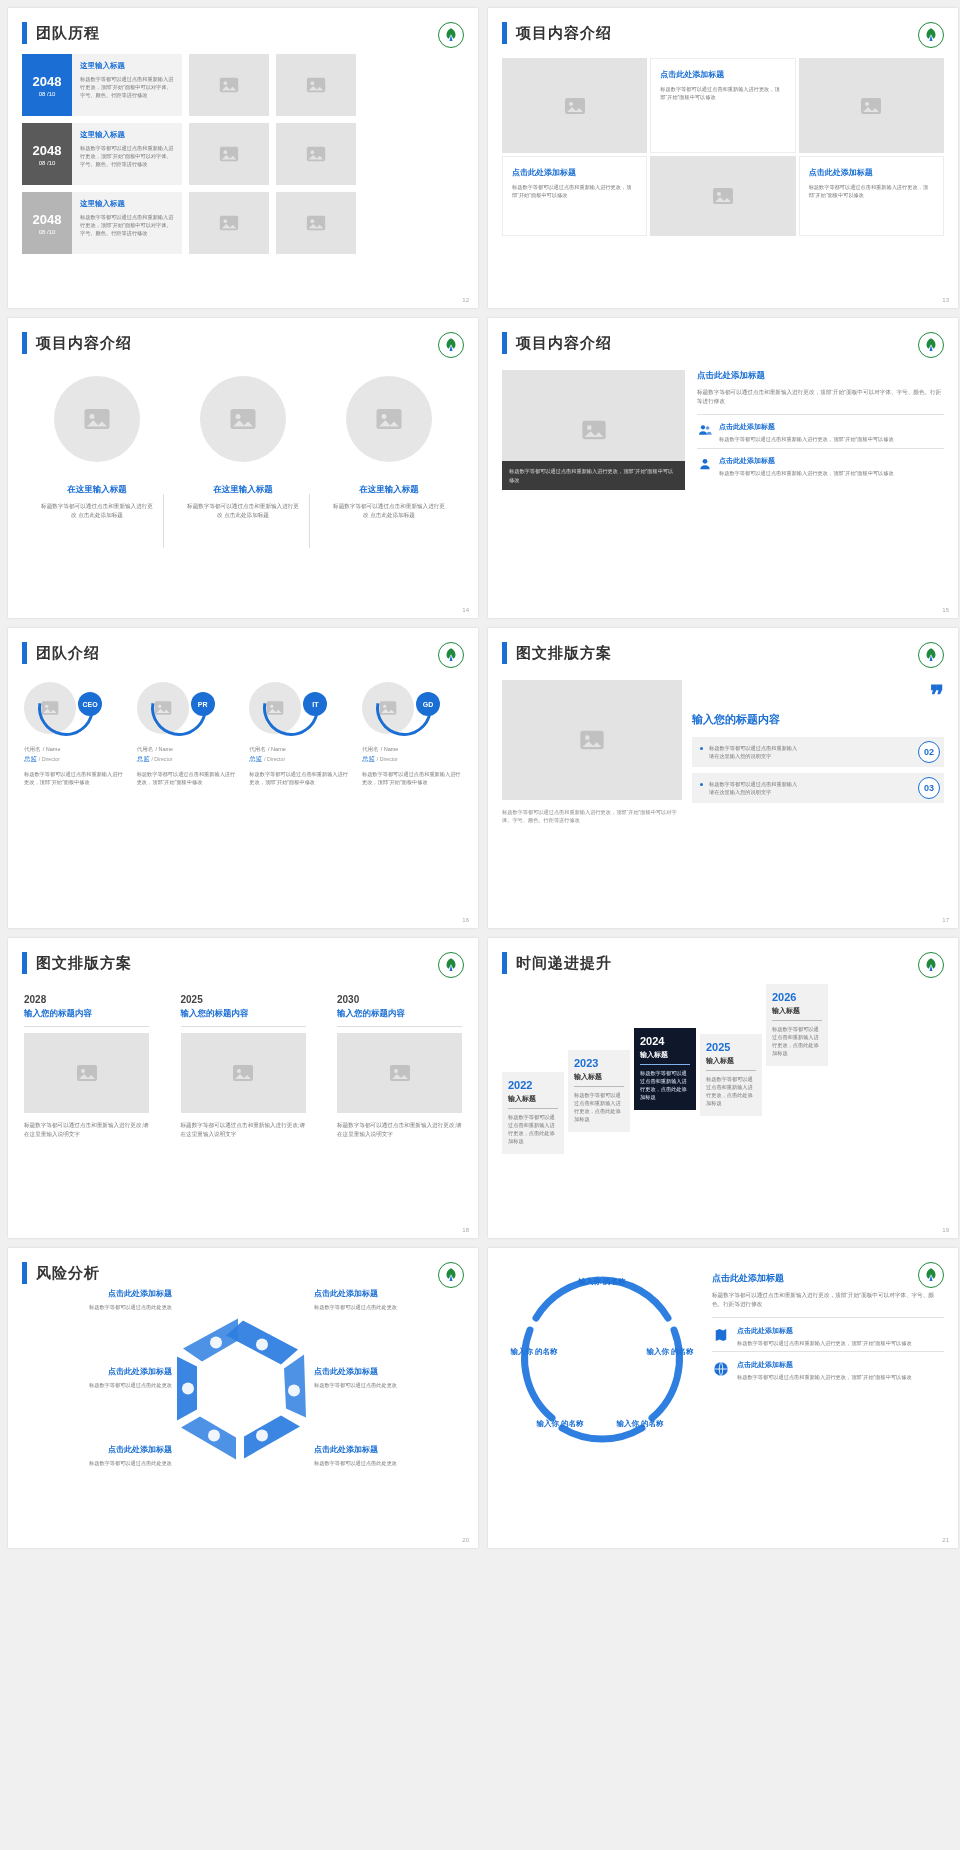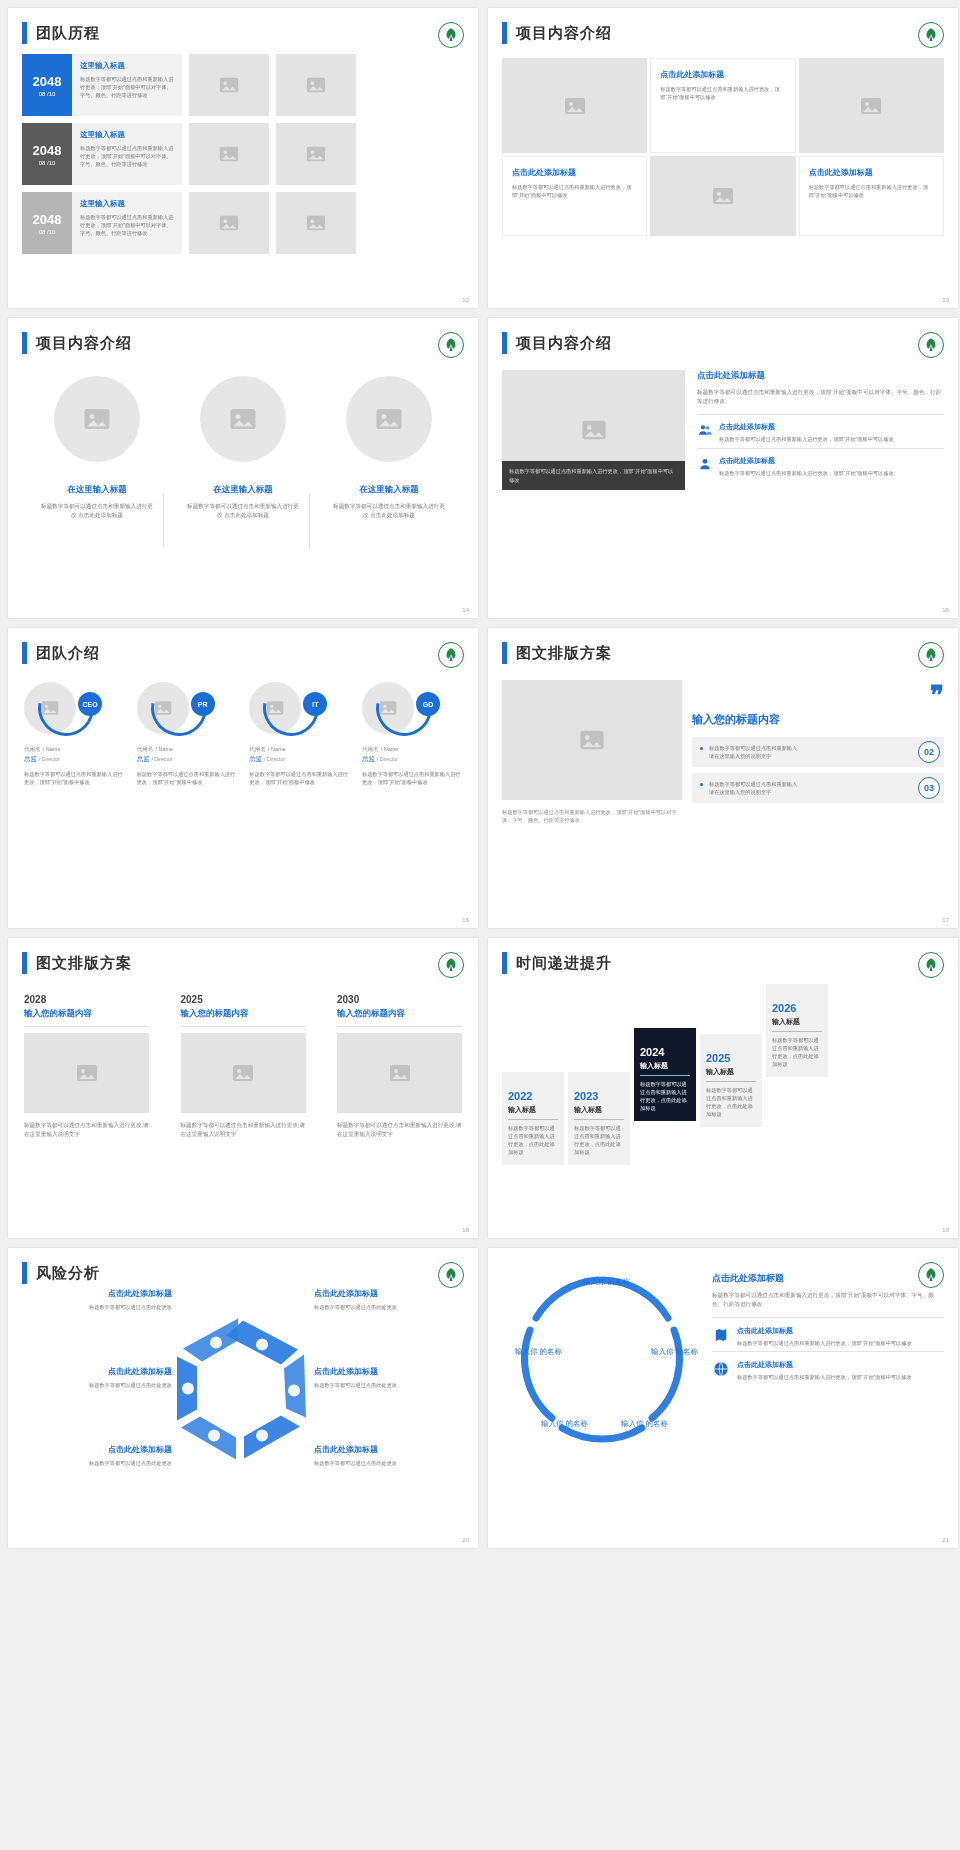--- a/index.html
+++ b/index.html
@@ -116,38 +116,38 @@
   .s18-wrap { display:flex; justify-content:space-between; padding:20px 16px 0 16px; }
   .s18-col { width:125px; }
   .s18-yr { font-size:10px; font-weight:bold; color:#444; }
   .s18-t { font-size:8.5px; font-weight:bold; color:#1b6fd4; margin:3px 0 6px 0; padding-bottom:6px; border-bottom:1px solid #ddd; }
   .s18-img { height:80px; margin-bottom:8px; }
 
   
   .s19-top { padding:14px 16px 0 16px; }
   .s19-top h4 { font-size:8px; font-weight:bold; color:#1b6fd4; margin-bottom:5px; }
   .s19-steps { display:flex; align-items:flex-end; gap:4px; padding:10px 12px 0 14px; }
-  .s19-step { width:62px; background:#f1f1f1; padding:18px 6px 9px 6px; }
+  .s19-step { width:62px; background:#f1f1f1; padding:7px 6px 9px 6px; }
   .s19-step .yy { font-size:11px; font-weight:bold; color:#1b6fd4; margin-bottom:3px; }
   .s19-step .hh { font-size:7px; font-weight:bold; color:#333; padding-bottom:4px; border-bottom:1px solid #bbb; margin-bottom:4px; }
   .s19-step.active { background:#0f172a; }
   .s19-step.active .yy, .s19-step.active .hh { color:#fff; border-color:#7fb2ec; }
   .s19-step.active .tiny { color:#e4eefb; }
 
   
   .s20-wrap { position:relative; height:215px; }
   .s20-item { position:absolute; width:150px; }
   .s20-item h4 { font-size:8px; font-weight:bold; color:#1b6fd4; margin-bottom:4px; }
   .s20-center { position:absolute; left:50%; top:50%; transform:translate(-50%,-50%); }
 
   
   .s21-wrap { display:flex; padding:10px 14px 0 14px; gap:10px; }
   .s21-left { width:200px; position:relative; height:200px; }
   .s21-hub { position:absolute; left:50%; top:50%; transform:translate(-50%,-50%); width:92px; height:92px; border-radius:50%; background:#f3f3f3; display:flex; align-items:center; justify-content:center; text-align:center; font-size:9px; font-weight:bold; color:#333; line-height:1.5; }
-  .s21-node { position:absolute; width:56px; text-align:right; font-size:7.5px; font-weight:normal; color:#1b6fd4; line-height:1.5; }
+  .s21-node { position:absolute; width:56px; text-align:center; font-size:7.5px; font-weight:bold; color:#1b6fd4; line-height:1.5; }
   .s21-right { flex:1; padding-top:14px; }
   .s21-right h4 { font-size:9px; color:#1b6fd4; font-weight:bold; margin-bottom:6px; }
   .s21-item { display:flex; gap:7px; border-top:1px solid #e2e2e2; padding:8px 0 4px 0; }
   .s21-item h5 { font-size:7px; color:#1b6fd4; font-weight:bold; margin-bottom:3px; }
 </style>
 </head>
 <body>
 
 <div class="grid">
 
@@ -593,21 +593,21 @@
           <path d="M12 3c-4 2-6 5-6 9 0 2 1 4 3 5l3-6 3 6c2-1 3-3 3-5 0-4-2-7-6-9z" fill="#1f8a3b"></path>
           <path d="M12 12l-2 8h4l-2-8z" fill="#1b6fd4"></path>
         </svg>
     </div>
     <div class="s19-steps">
       <div class="s19-step" style="margin-bottom:0">
         <div class="yy">2022</div>
         <div class="hh">输入标题</div>
         <div class="tiny">标题数字等都可以通过点击和重新输入进行更改，点击此处添加标题</div>
       </div>
-      <div class="s19-step" style="">
+      <div class="s19-step" style="margin-bottom:22px">
         <div class="yy">2023</div>
         <div class="hh">输入标题</div>
         <div class="tiny">标题数字等都可以通过点击和重新输入进行更改，点击此处添加标题</div>
       </div>
       <div class="s19-step active" style="margin-bottom:44px">
         <div class="yy">2024</div>
         <div class="hh">输入标题</div>
         <div class="tiny">标题数字等都可以通过点击和重新输入进行更改，点击此处添加标题</div>
       </div>
       <div class="s19-step" style="margin-bottom:38px">

